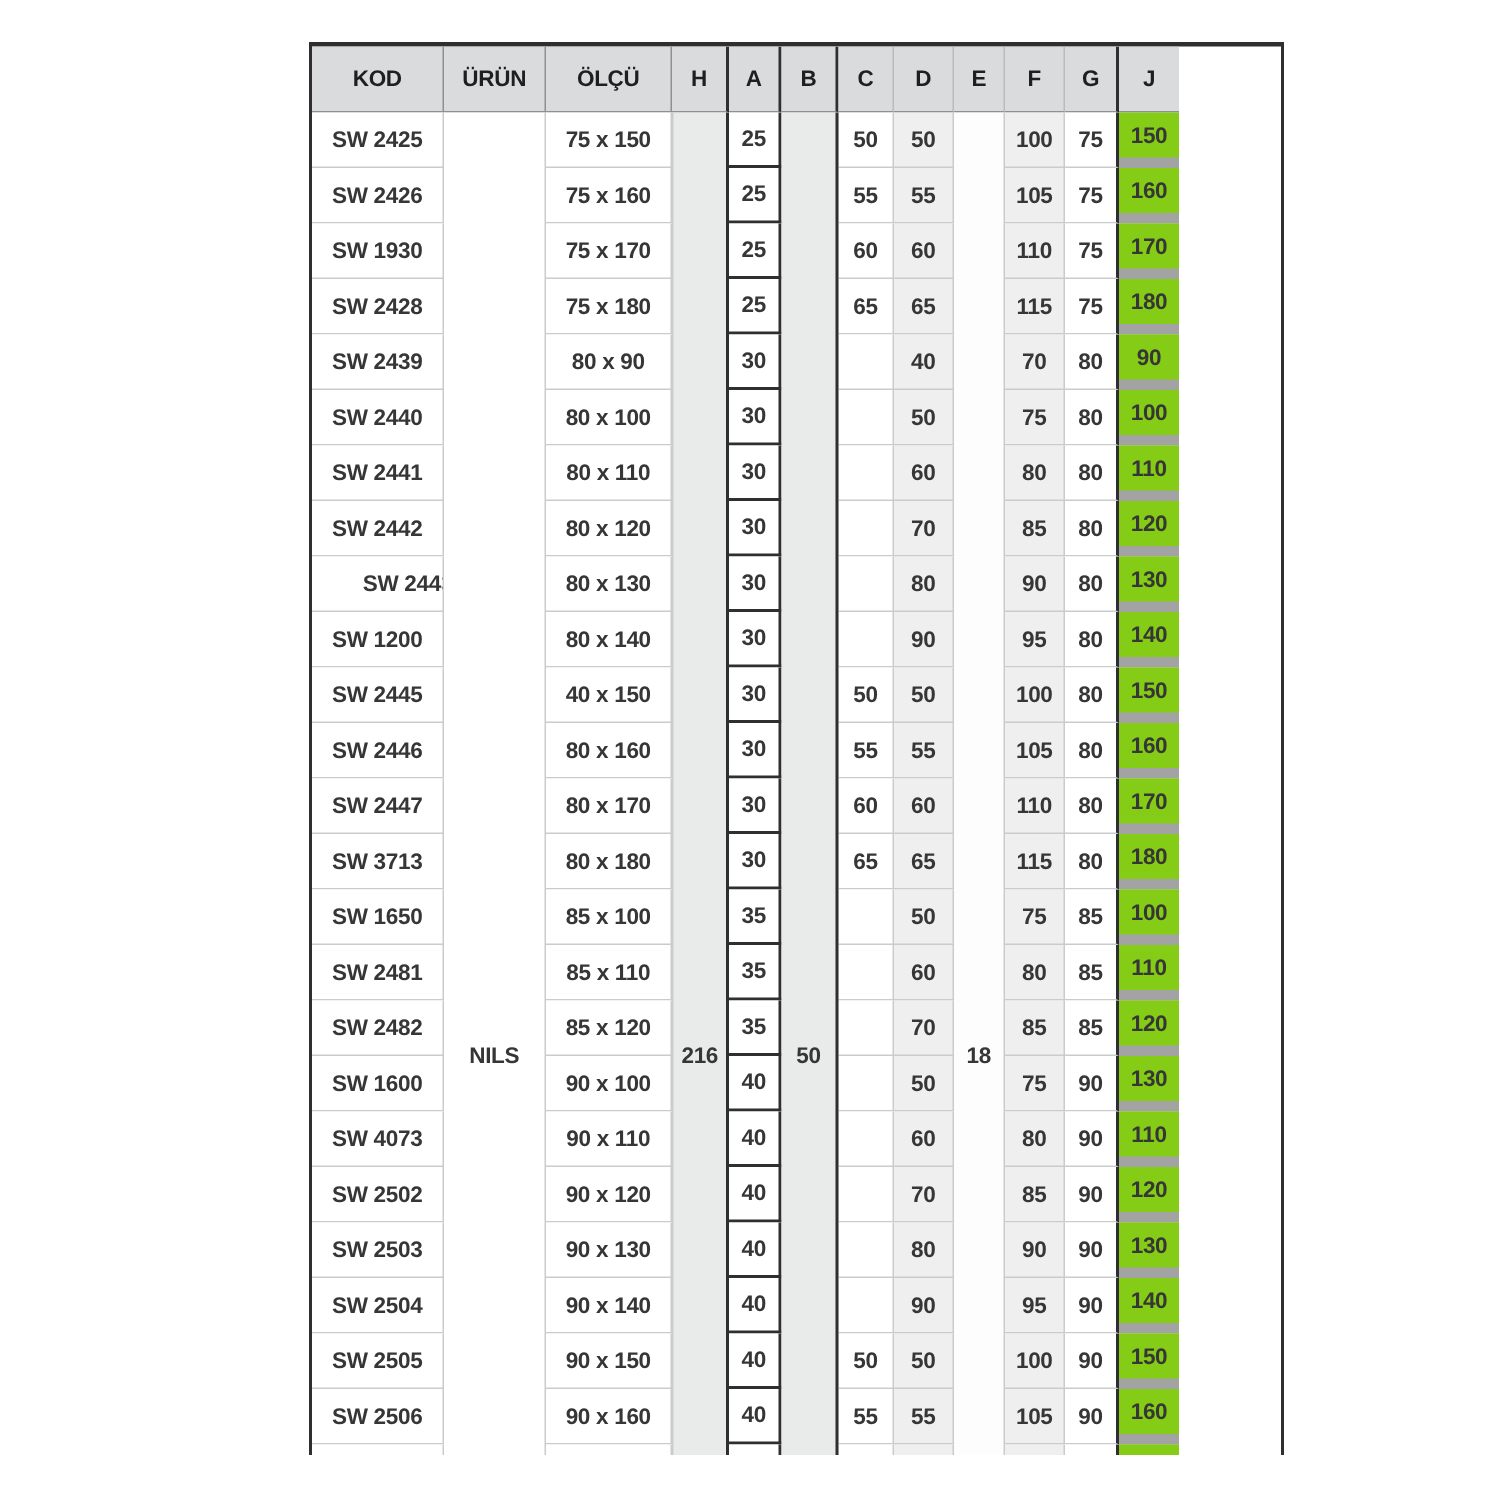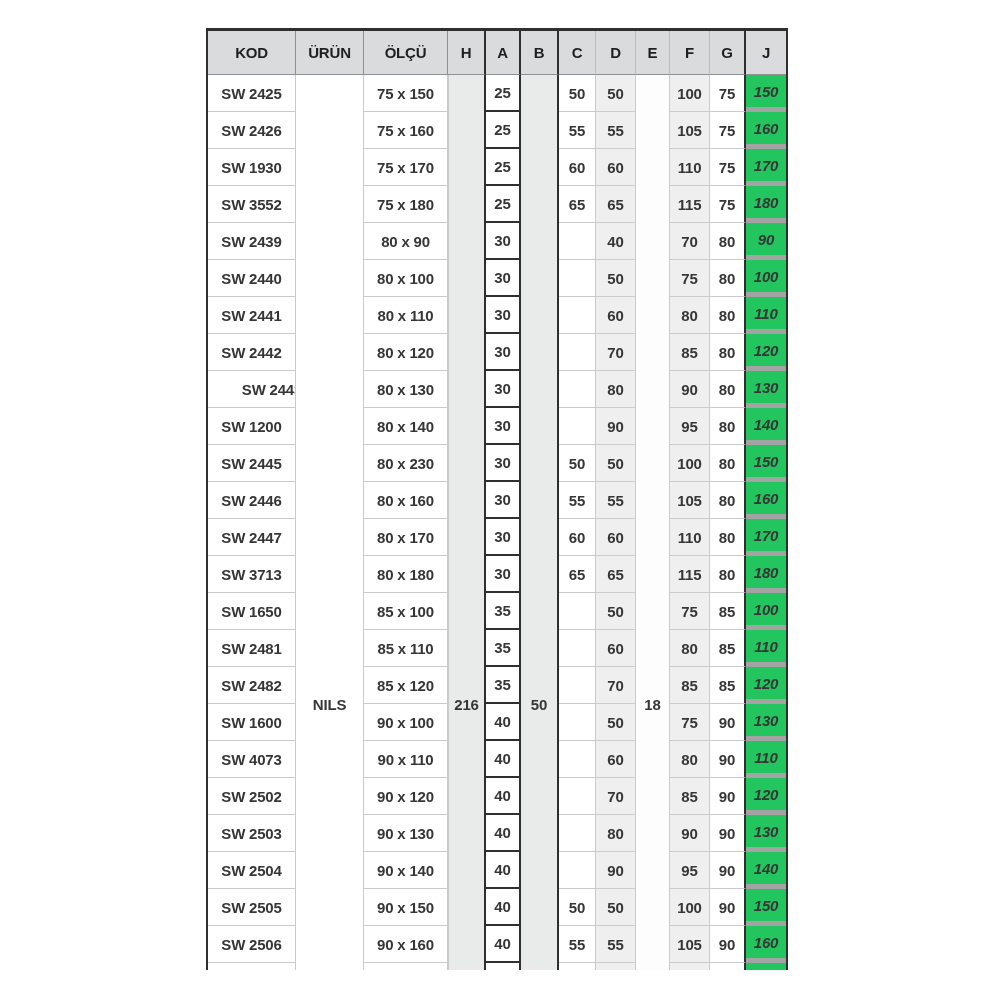--- a/index.html
+++ b/index.html
@@ -7,21 +7,21 @@
     padding: 0;
     width: 990px;
     height: 990px;
     background: #ffffff;
     font-family: "Liberation Sans", "DejaVu Sans", sans-serif;
   }
   .table-wrap {
     position: absolute;
     left: 206px;
     top: 28px;
-    width: 582px;
+    width: 650px;
     height: 942px;
     box-sizing: border-box;
     border-top: 3px solid #2f2f31;
     border-left: 2px solid #2f2f31;
     border-right: 2px solid #2f2f31;
     overflow: hidden;
     background: #ffffff;
   }
   #grid {
     display: grid;
@@ -53,21 +53,21 @@
   .hr-light { border-right: 1px solid #b9bbbd; }
   .hr-dark  { border-right: 2px solid #2f2f31; }
   
   .b-kod  { border-right: 1px solid #c9cbcd; border-bottom: 1px solid #c9cbcd; }
   .b-olcu { border-right: 1px solid #c9cbcd; border-bottom: 1px solid #c9cbcd; }
   .b-a    { border-right: 2px solid #2f2f31; border-bottom: 2px solid #2f2f31; }
   .b-c    { border-right: 1px solid #c9cbcd; border-bottom: 1px solid #c9cbcd; }
   .b-d    { background: #efeff0; border-right: 1px solid #c9cbcd; border-bottom: 1px solid #c9cbcd; }
   .b-f    { background: #efeff0; border-right: 1px solid #c9cbcd; border-bottom: 1px solid #c9cbcd; }
   .b-g    { border-right: 2px solid #2f2f31; border-bottom: 1px solid #c9cbcd; }
-  .b-j    { background: #22c55e; border-bottom: 5px solid #a3a3a3; font-style: italic; }
+  .b-j    { background: #84cc16; border-bottom: 7px solid #a3a3a3; }
   
   .strip {
     position: relative;
     box-sizing: border-box;
   }
   .s-urun { grid-column: 2; background: #ffffff; border-right: 1px solid #c9cbcd; }
   .s-h    { grid-column: 4; background: #e9eaea; border-right: 2px solid #2f2f31; border-left: 1px solid #c9cbcd; }
   .s-b    { grid-column: 6; background: #e9eaea; border-right: 2px solid #2f2f31; }
   .s-e    { grid-column: 9; background: #fdfdfd; border-right: 1px solid #c9cbcd; }
   .strip .lbl {
@@ -129,21 +129,21 @@
       <div class="c b-g" style="grid-area: 3 / 11;">75</div>
       <div class="c b-j" style="grid-area: 3 / 12;">160</div>
       <div class="c b-kod" style="grid-area: 4 / 1;">SW 1930</div>
       <div class="c b-olcu" style="grid-area: 4 / 3;">75 x 170</div>
       <div class="c b-a" style="grid-area: 4 / 5;">25</div>
       <div class="c b-c" style="grid-area: 4 / 7;">60</div>
       <div class="c b-d" style="grid-area: 4 / 8;">60</div>
       <div class="c b-f" style="grid-area: 4 / 10;">110</div>
       <div class="c b-g" style="grid-area: 4 / 11;">75</div>
       <div class="c b-j" style="grid-area: 4 / 12;">170</div>
-      <div class="c b-kod" style="grid-area: 5 / 1;">SW 3552</div>
+      <div class="c b-kod" style="grid-area: 5 / 1;">SW 2428</div>
       <div class="c b-olcu" style="grid-area: 5 / 3;">75 x 180</div>
       <div class="c b-a" style="grid-area: 5 / 5;">25</div>
       <div class="c b-c" style="grid-area: 5 / 7;">65</div>
       <div class="c b-d" style="grid-area: 5 / 8;">65</div>
       <div class="c b-f" style="grid-area: 5 / 10;">115</div>
       <div class="c b-g" style="grid-area: 5 / 11;">75</div>
       <div class="c b-j" style="grid-area: 5 / 12;">180</div>
       <div class="c b-kod" style="grid-area: 6 / 1;">SW 2439</div>
       <div class="c b-olcu" style="grid-area: 6 / 3;">80 x 90</div>
       <div class="c b-a" style="grid-area: 6 / 5;">30</div>
@@ -186,21 +186,21 @@
       <div class="c b-j" style="grid-area: 10 / 12;">130</div>
       <div class="c b-kod" style="grid-area: 11 / 1;">SW 1200</div>
       <div class="c b-olcu" style="grid-area: 11 / 3;">80 x 140</div>
       <div class="c b-a" style="grid-area: 11 / 5;">30</div>
       <div class="c b-c" style="grid-area: 11 / 7;"></div>
       <div class="c b-d" style="grid-area: 11 / 8;">90</div>
       <div class="c b-f" style="grid-area: 11 / 10;">95</div>
       <div class="c b-g" style="grid-area: 11 / 11;">80</div>
       <div class="c b-j" style="grid-area: 11 / 12;">140</div>
       <div class="c b-kod" style="grid-area: 12 / 1;">SW 2445</div>
-      <div class="c b-olcu" style="grid-area: 12 / 3;">80 x 230</div>
+      <div class="c b-olcu" style="grid-area: 12 / 3;">40 x 150</div>
       <div class="c b-a" style="grid-area: 12 / 5;">30</div>
       <div class="c b-c" style="grid-area: 12 / 7;">50</div>
       <div class="c b-d" style="grid-area: 12 / 8;">50</div>
       <div class="c b-f" style="grid-area: 12 / 10;">100</div>
       <div class="c b-g" style="grid-area: 12 / 11;">80</div>
       <div class="c b-j" style="grid-area: 12 / 12;">150</div>
       <div class="c b-kod" style="grid-area: 13 / 1;">SW 2446</div>
       <div class="c b-olcu" style="grid-area: 13 / 3;">80 x 160</div>
       <div class="c b-a" style="grid-area: 13 / 5;">30</div>
       <div class="c b-c" style="grid-area: 13 / 7;">55</div>

